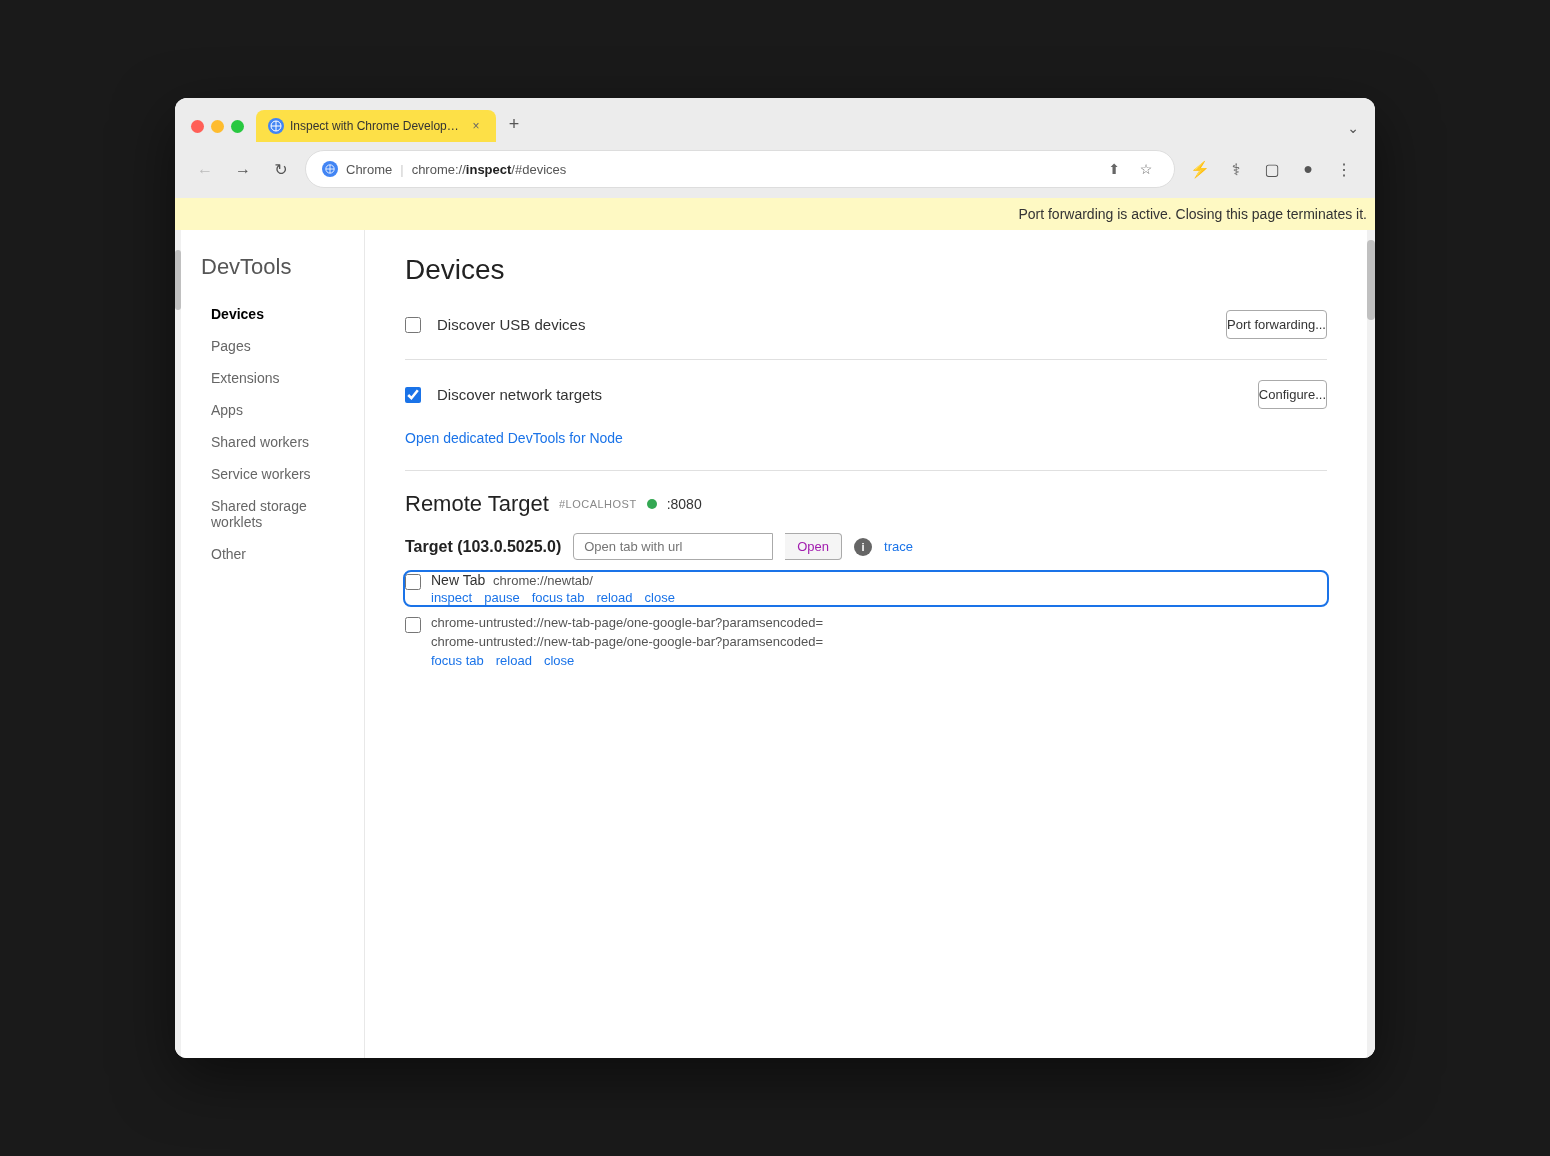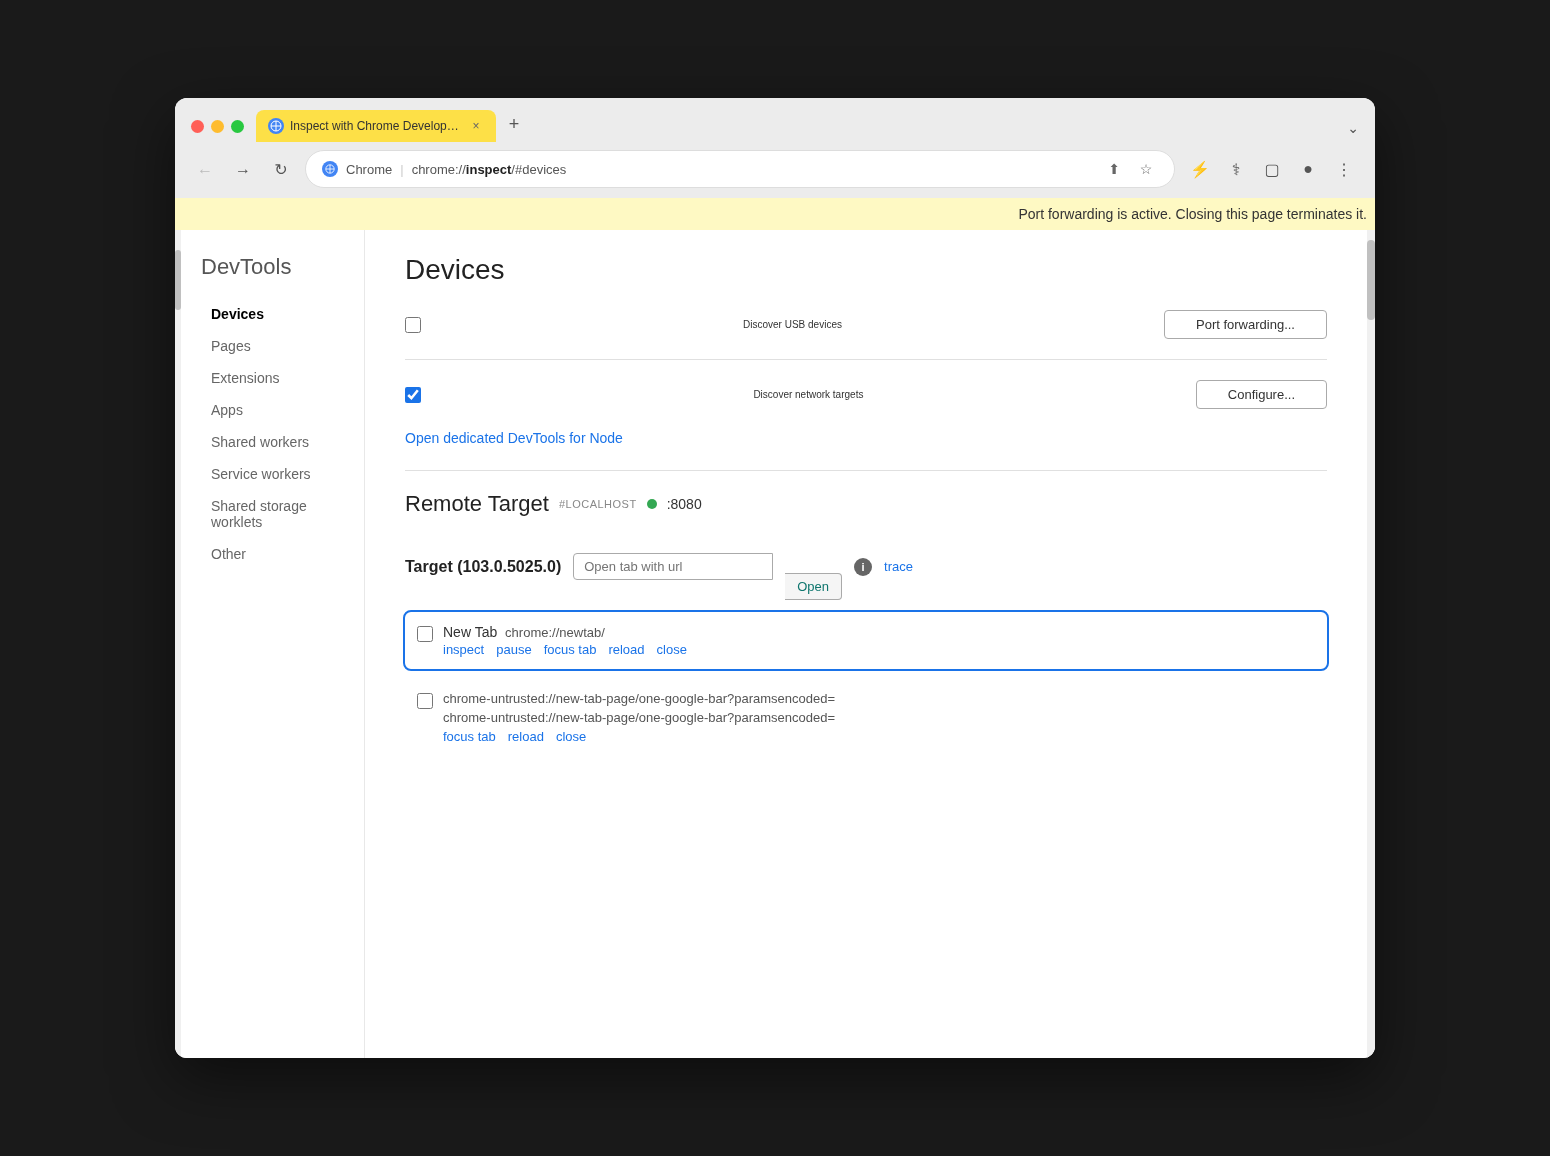--- a/index.html
+++ b/index.html
@@ -296,27 +296,26 @@
       gap: 16px;
       margin-bottom: 20px;
     }
     .checkbox-row input[type="checkbox"] {
       width: 16px;
       height: 16px;
       cursor: pointer;
       accent-color: #1a73e8;
     }
     .checkbox-label {
-      font-size: 10px;
+      font-size: 15px;
       color: #333;
       flex: 1;
-      text-align: center;
     }
     .btn-outline {
-      padding: 6px 31px;
+      padding: 6px 0;
       background: #fff;
       border: 1px solid #aaa;
       border-radius: 4px;
       font-size: 13px;
       cursor: pointer;
       color: #333;
       white-space: nowrap;
     }
     .devtools-link {
       color: #1a73e8;
@@ -378,22 +377,21 @@
       outline: none;
     }
     .open-tab-btn {
       padding: 5px 12px;
       background: #f5f5f5;
       border: 1px solid #aaa;
       border-left: none;
       border-radius: 0 4px 4px 0;
       font-size: 13px;
       cursor: pointer;
-      color: #0f766e;
-      margin-top: 40px;
+      color: #a21caf;
     }
     .info-icon {
       width: 18px;
       height: 18px;
       background: #666;
       border-radius: 50%;
       display: flex;
       align-items: center;
       justify-content: center;
       color: white;
@@ -406,21 +404,21 @@
       font-size: 13px;
       cursor: pointer;
       text-decoration: none;
     }
     
     .tab-item-row {
       display: flex;
       align-items: flex-start;
       gap: 10px;
       margin-bottom: 10px;
-      padding: 12px;
+      padding: 0;
       border-radius: 4px;
     }
     .tab-item-row.highlighted {
       outline: 2px solid #1a73e8;
       border-radius: 6px;
     }
     .tab-checkbox {
       width: 16px;
       height: 16px;
       margin-top: 2px;

